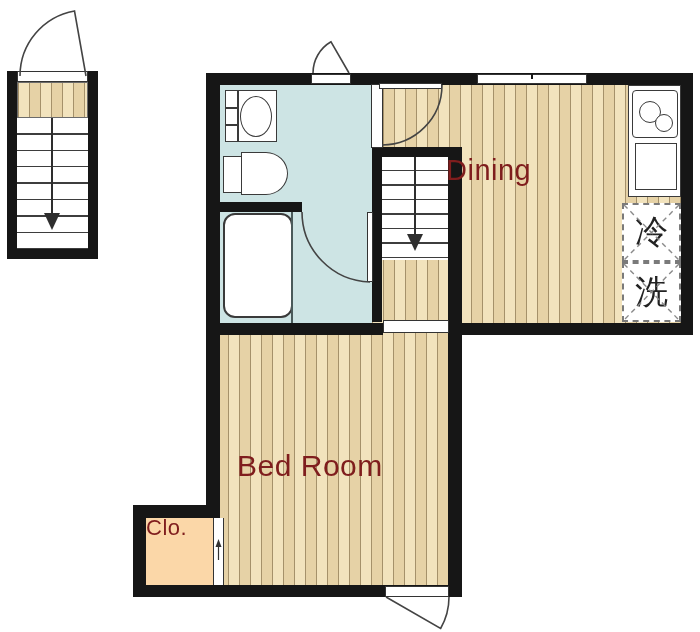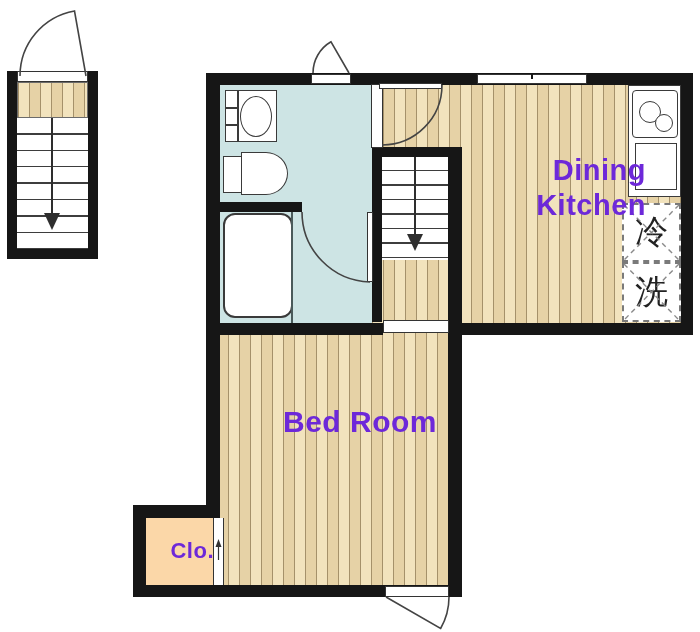--- a/index.html
+++ b/index.html
@@ -31,22 +31,22 @@
   
   .fix{position:absolute;background:#ffffff;border:1.5px solid #3a3a3a;box-sizing:border-box;z-index:5;}
   
   .slot{
     position:absolute;background:#ffffff;border:2px dashed #7a7a7a;box-sizing:border-box;z-index:5;
     display:flex;align-items:center;justify-content:center;
     font-size:33px;color:#222;
   }
   
   .room-label{
-    position:absolute;z-index:8;color:#6d28d9;text-align:right;
-    font-weight:700;letter-spacing:0.5px;
+    position:absolute;z-index:8;color:#7f1d1d;text-align:left;
+    font-weight:400;letter-spacing:0.5px;
   }
   .lbl-dk{font-size:29px;line-height:35px;}
   .lbl-bed{font-size:30px;line-height:36px;}
   .lbl-clo{font-size:22px;line-height:24px;}
   svg.overlay{position:absolute;left:0;top:0;z-index:7;pointer-events:none;}
 </style>
 </head>
 <body>
 
 <div id="canvas">
@@ -110,26 +110,25 @@
 
   <div class="slot" style="left:622px;top:203px;width:59px;height:59px;">
     <span>冷</span>
   </div>
   <div class="slot" style="left:622px;top:262px;width:59px;height:60px;">
     <span>洗</span>
   </div>
 
   <div class="room-label lbl-dk" style="left:446px;top:153px;width:200px;">
     <div>Dining</div>
-    <div>Kitchen</div>
   </div>
-  <div class="room-label lbl-bed" style="left:237px;top:404px;width:200px;">
+  <div class="room-label lbl-bed" style="left:237px;top:448px;width:200px;">
     <div>Bed Room</div>
   </div>
-  <div class="room-label lbl-clo" style="left:146px;top:539px;width:68px;">
+  <div class="room-label lbl-clo" style="left:146px;top:516px;width:68px;">
     <div>Clo.</div>
   </div>
 
   <svg class="overlay" width="700" height="632" viewBox="0 0 700 632">
 
     <path d="M 20 76 A 66 66 0 0 1 74.5 11 L 86 76" fill="none" stroke="#444" stroke-width="1.6"></path>
 
     <path d="M 313 73 A 36 36 0 0 1 331 41.8 L 349 73" fill="#fff" stroke="#444" stroke-width="1.6"></path>
 
     <path d="M 442 85 A 60 60 0 0 1 382 145" fill="none" stroke="#444" stroke-width="1.6"></path>

